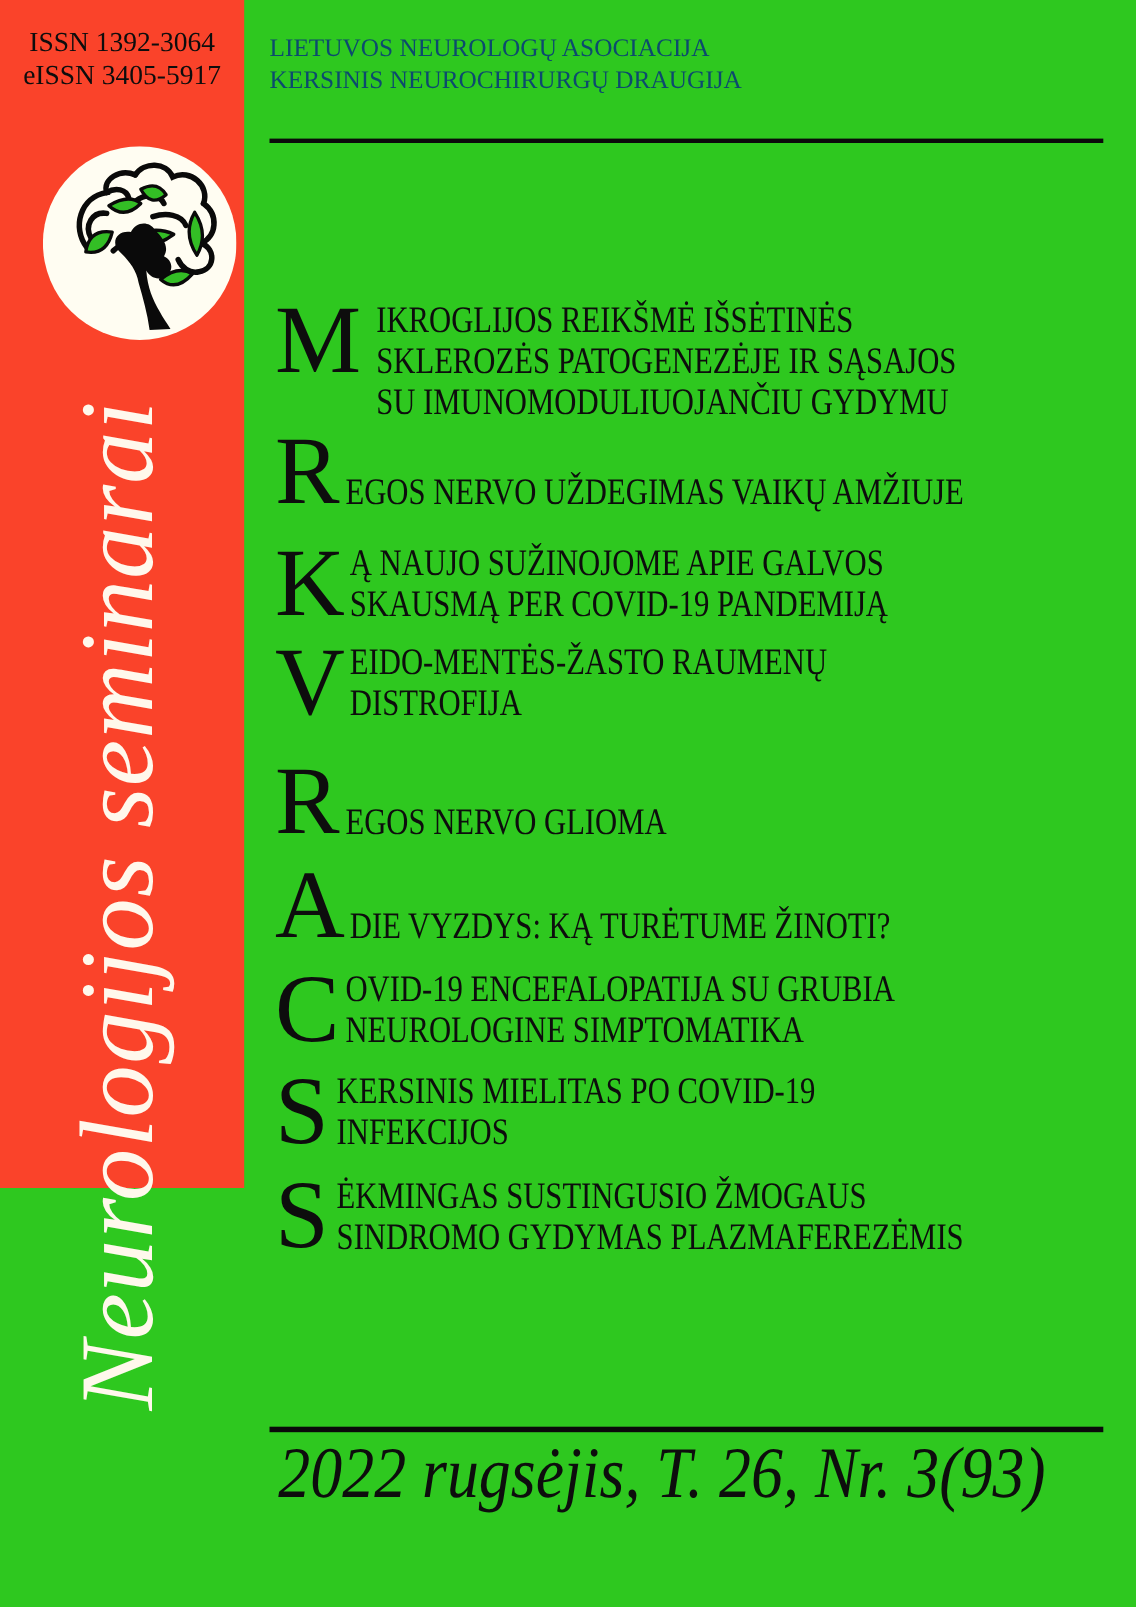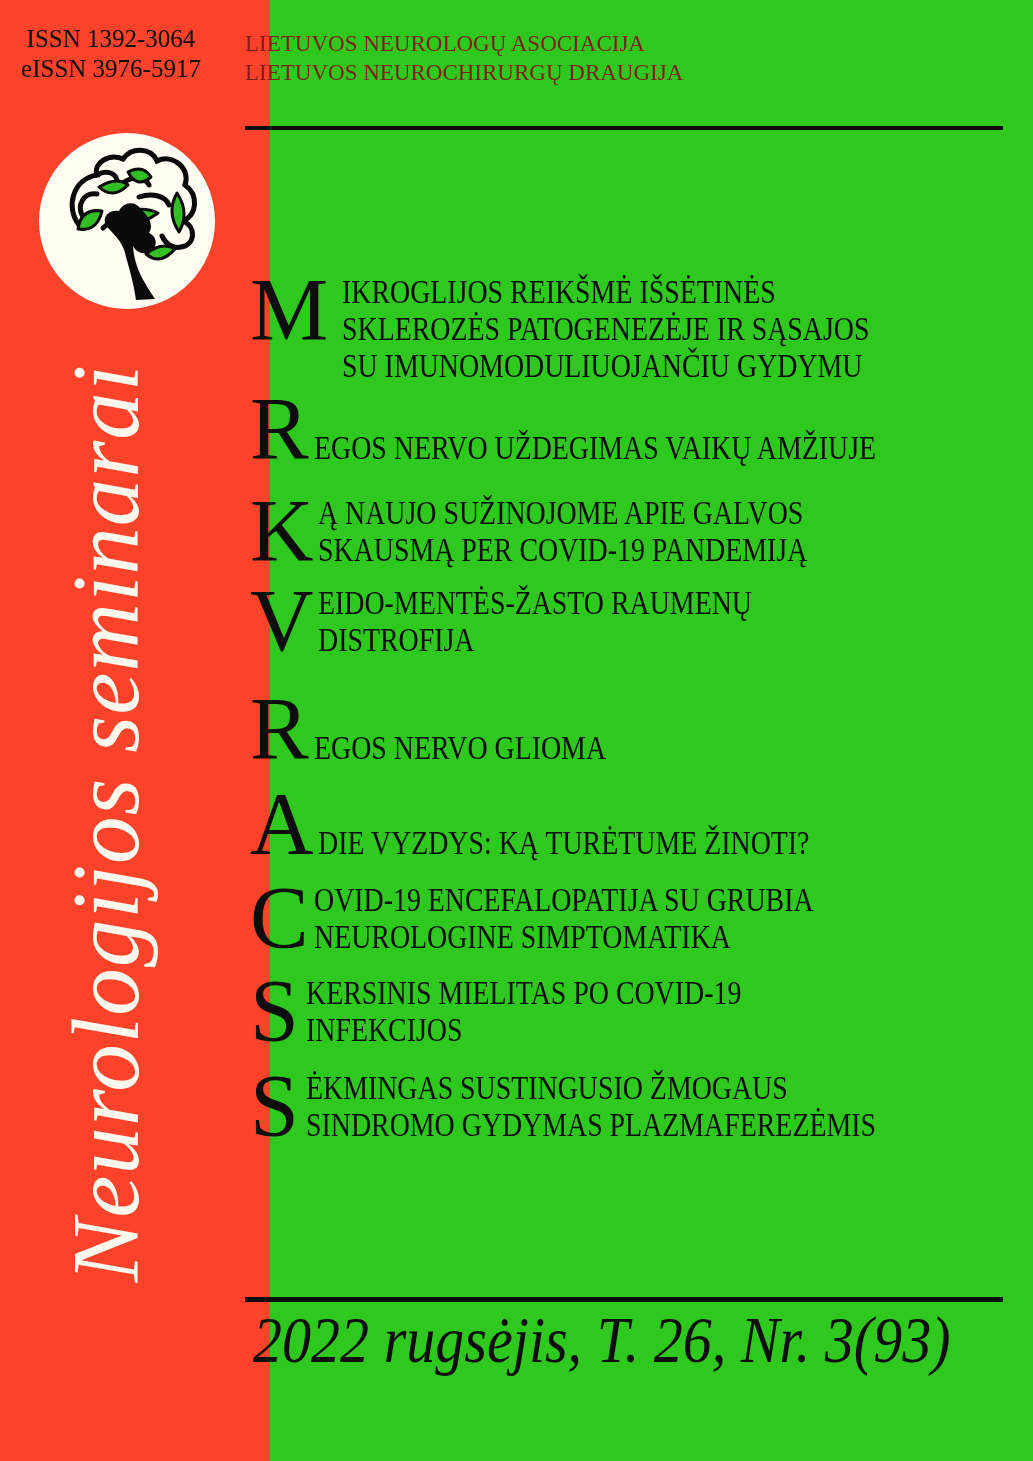--- a/index.html
+++ b/index.html
@@ -1,35 +1,35 @@
 <!DOCTYPE html>
 <html><head>
 <meta charset="utf-8">
 <style>
   html,body { margin:0; padding:0; }
   body { width:1033px; height:1461px; font-family:"Liberation Serif", serif; }
 
   .cover { position:relative; width:1033px; height:1461px; background:#2EC81F; overflow:hidden; }
 
   
-  .red-band { position:absolute; left:0; top:0; width:222px; height:1461px; background:#FA432A;padding-left:48px; }
+  .red-band { position:absolute; left:0; top:0; width:222px; height:1080px; background:#FA432A; }
 
   .issn-block { position:absolute; left:0; top:24px; width:222px; text-align:center;
                 font-size:25px; line-height:30px; color:#0D0D0D; }
 
   .logo-wrap { position:absolute; left:39px; top:133px; width:176px; height:176px; }
 
   .vtitle-wrap { position:absolute; left:36px; top:1318px; width:990px; height:140px;
                  transform:rotate(-90deg); transform-origin:0 0;
                  display:flex; align-items:center; justify-content:center; }
   .vtitle { font-size:95px; line-height:140px; font-style:italic; color:#FFF8EC;
             white-space:nowrap; letter-spacing:1px; }
 
   
-  .assoc-block { position:absolute; left:245px; top:29px; color:#7f1d1d;
+  .assoc-block { position:absolute; left:245px; top:29px; color:#0c4a6e;
                  font-size:23px; line-height:29px; white-space:nowrap; }
 
   .rule { position:absolute; left:245px; width:758px; background:#0A0A0A; }
   .rule-top { top:126px; height:4px; }
   .rule-bottom { top:1297px; height:5px; }
 
   .toc { position:absolute; left:250px; top:273px; width:780px; color:#0D0D0D; }
 
   .tblock { display:flex; align-items:flex-start; }
   .dc { display:inline-block; font-size:88px; color:#0D0D0D; flex:0 0 auto; }
@@ -52,21 +52,21 @@
 </style>
 </head>
 <body>
 
 <div class="cover">
 
   <aside class="red-band">
 
     <div class="issn-block">
       <div>ISSN 1392-3064</div>
-      <div>eISSN 3976-5917</div>
+      <div>eISSN 3405-5917</div>
     </div>
 
     <div class="logo-wrap">
       <span>
         <svg width="176" height="176" viewBox="0 0 176 176">
           <circle cx="88" cy="88" r="88" fill="#FFFDF2"></circle>
           <g stroke="#0A0A0A" stroke-width="5" fill="none" stroke-linecap="round">
             <path d="M40,92 C26,74 34,46 58,42 C54,30 70,20 84,26"></path>
             <path d="M84,26 C92,14 112,14 118,28 C134,20 152,36 146,52"></path>
             <path d="M146,52 C160,62 158,82 144,88"></path>
@@ -93,21 +93,21 @@
 
     <div class="vtitle-wrap">
       <div class="vtitle">Neurologijos seminarai</div>
     </div>
   </aside>
 
   <main>
 
     <header class="assoc-block">
       <div>LIETUVOS NEUROLOGŲ ASOCIACIJA</div>
-      <div>LIETUVOS NEUROCHIRURGŲ DRAUGIJA</div>
+      <div>KERSINIS NEUROCHIRURGŲ DRAUGIJA</div>
     </header>
 
     <div class="rule rule-top"></div>
 
     <section class="toc">
 
       <div class="tblock rows2 b1">
         <span class="dc dc-M">M</span>
         <div class="lines">
           <div>IKROGLIJOS REIKŠMĖ IŠSĖTINĖS</div>

